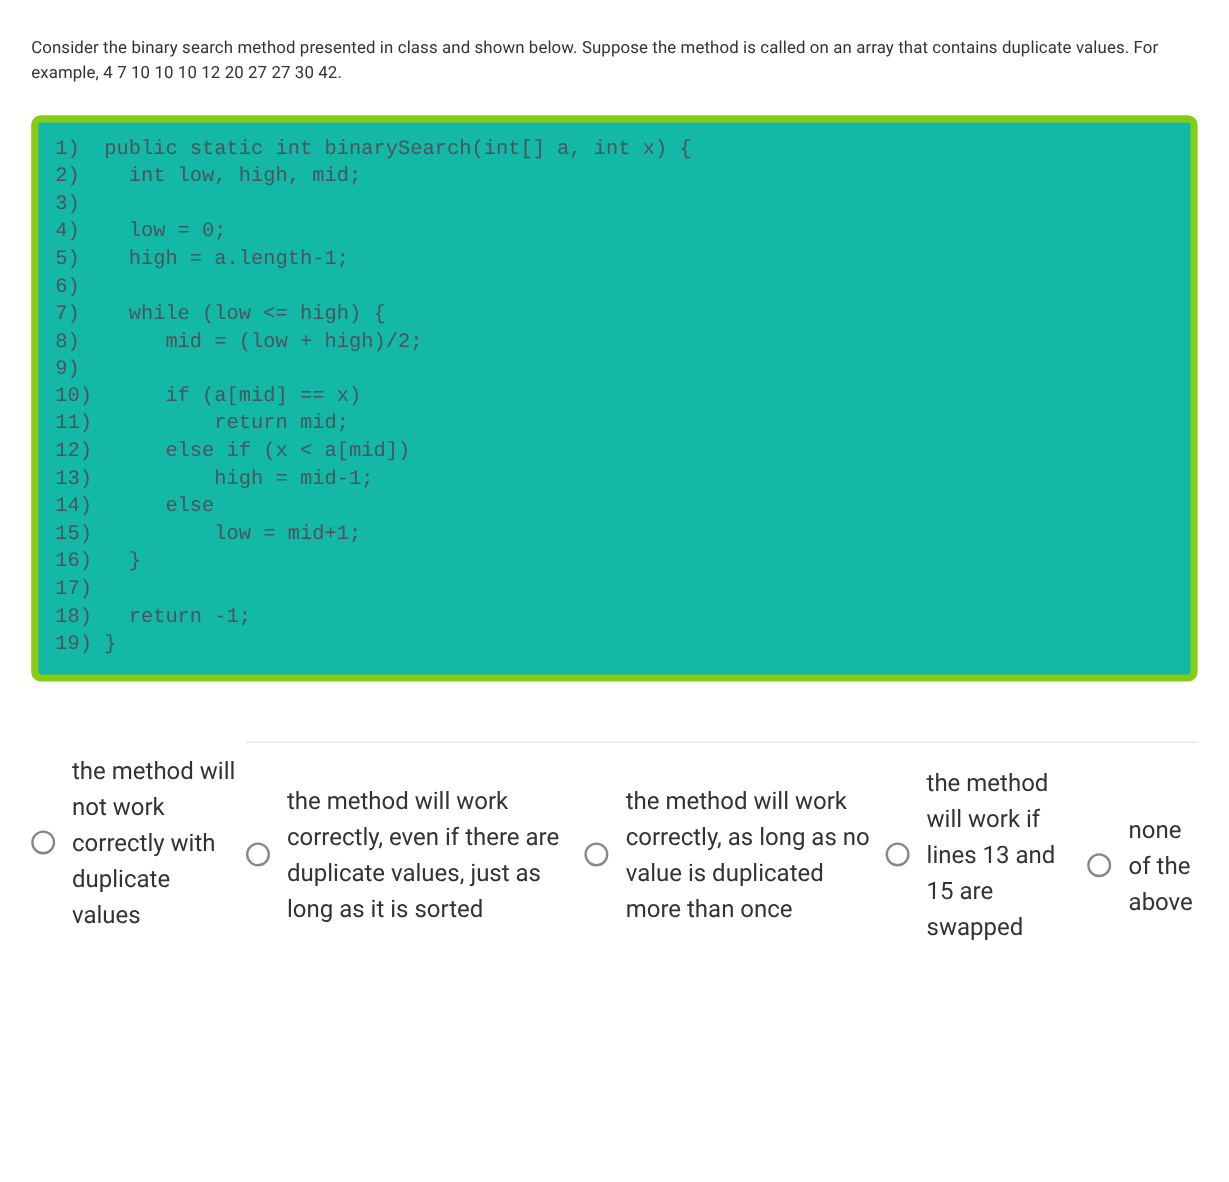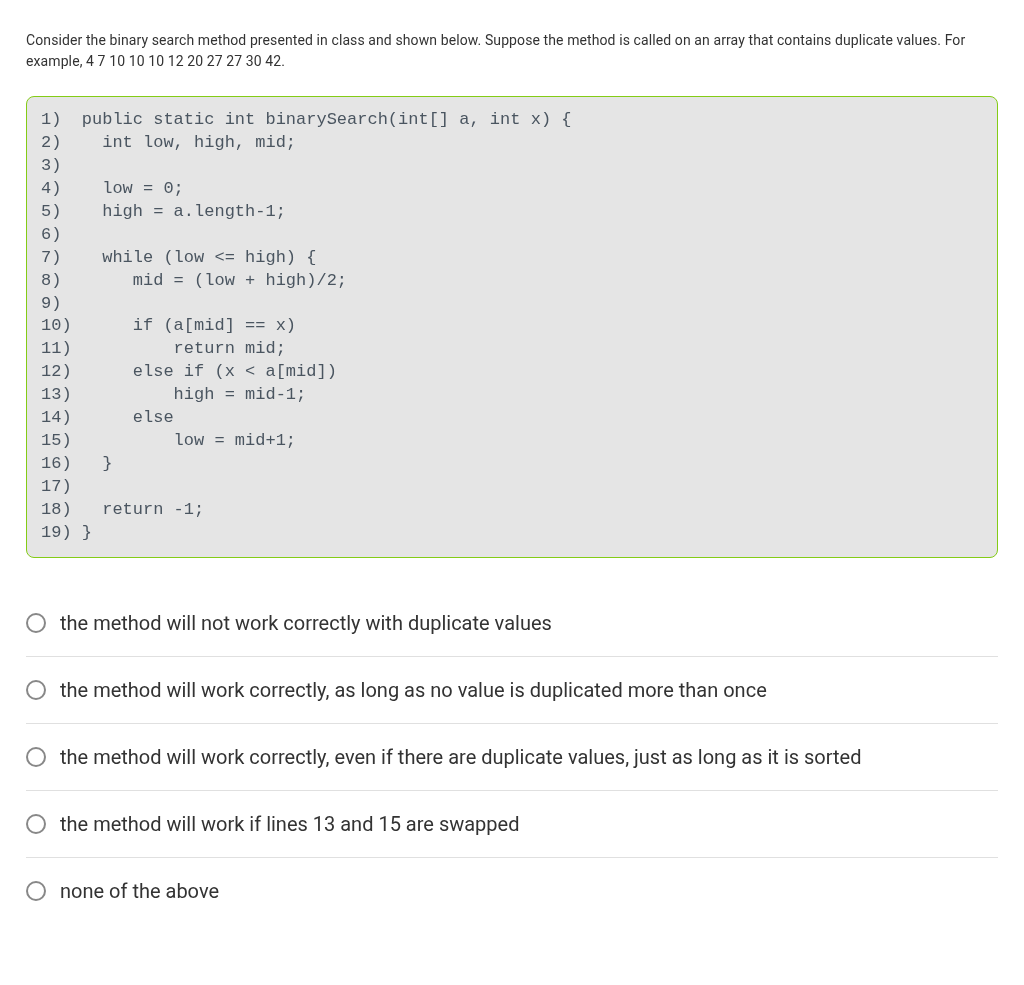--- a/index.html
+++ b/index.html
@@ -16,36 +16,36 @@
       font-size: 20px;
       line-height: 1.5;
     }
     .question-text {
       color: #333;
       margin-bottom: 24px;
       font-size: 14px;
       letter-spacing: 0.1px;
     }
     .code-block {
-      border: 1px solid #84cc16;
+      border: 6px solid #84cc16;
       border-radius: 8px;
       padding: 12px 14px;
-      background: #e5e5e5;
+      background: #14b8a6;
       margin-bottom: 50px;
     }
     .code-block pre {
       font-family: "Menlo", "Consolas", "Courier New", monospace;
       font-size: 17px;
       line-height: 1.35;
       color: #4a5560;
       white-space: pre;
     }
     .options {
       display: flex;
-      flex-direction: column;
+      flex-direction: row;
     }
     .option {
       display: flex;
       align-items: center;
       border-top: 1px solid #e0e0e0;
       padding: 18px 4px 18px 0;
       cursor: pointer;
       gap: 14px;
     }
     .option:first-child {
@@ -96,25 +96,25 @@
 19) }</pre>
 </div>
 
 <div class="options">
   <label class="option">
     <span class="radio"></span>
     <span class="option-label">the method will not work correctly with duplicate values</span>
   </label>
   <label class="option">
     <span class="radio"></span>
-    <span class="option-label">the method will work correctly, as long as no value is duplicated more than once</span>
+    <span class="option-label">the method will work correctly, even if there are duplicate values, just as long as it is sorted</span>
   </label>
   <label class="option">
     <span class="radio"></span>
-    <span class="option-label">the method will work correctly, even if there are duplicate values, just as long as it is sorted</span>
+    <span class="option-label">the method will work correctly, as long as no value is duplicated more than once</span>
   </label>
   <label class="option">
     <span class="radio"></span>
     <span class="option-label">the method will work if lines 13 and 15 are swapped</span>
   </label>
   <label class="option">
     <span class="radio"></span>
     <span class="option-label">none of the above</span>
   </label>
 </div>

